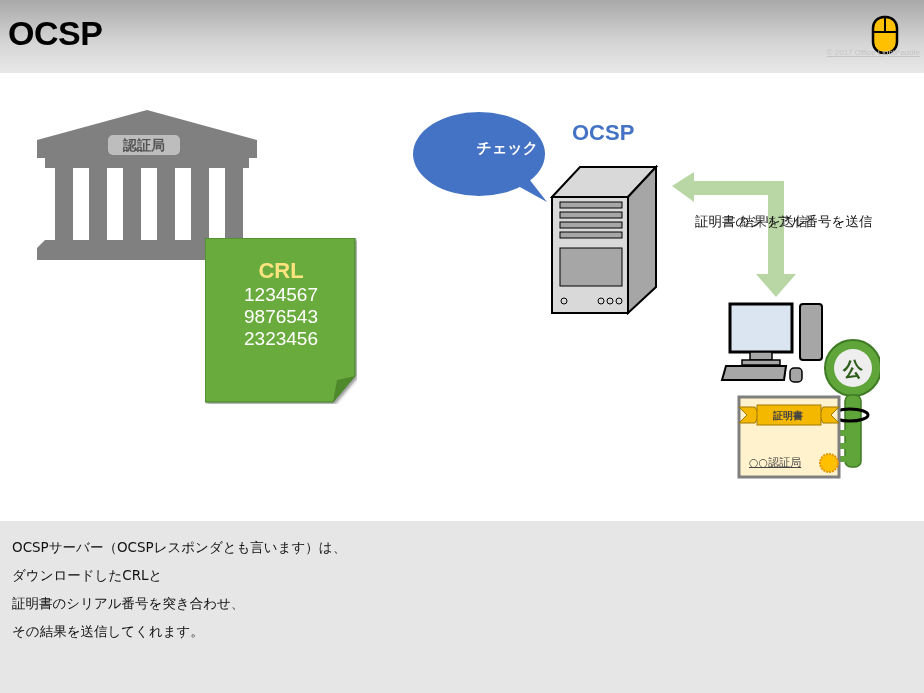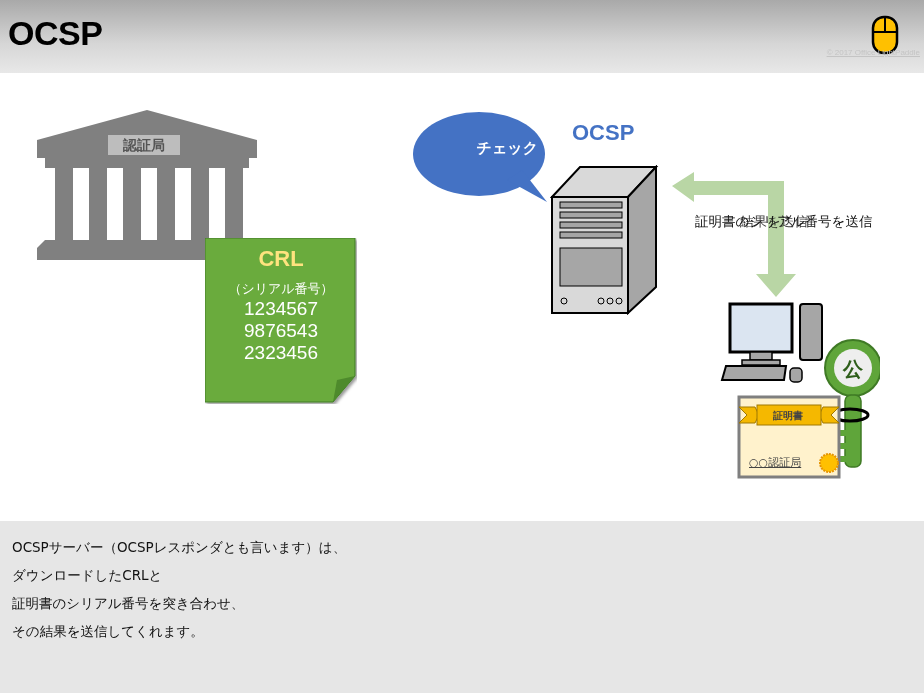--- a/index.html
+++ b/index.html
@@ -3,25 +3,25 @@
 <meta charset="utf-8">
 <style>
   html, body { margin:0; padding:0; }
   body { width:924px; height:693px; position:relative; overflow:hidden; background:#ffffff; font-family:"DejaVu Sans", sans-serif; }
   .header { position:absolute; left:0; top:0; width:924px; height:73px; background:linear-gradient(to bottom,#a9a9a9 0%,#d6d6d6 60%,#e8e8e8 100%); }
   .title { position:absolute; left:8px; top:14px; font-family:"Liberation Sans", sans-serif; font-weight:bold; font-size:34px; color:#000; letter-spacing:-0.5px; }
   .mouse-icon { position:absolute; left:871px; top:15px; width:28px; height:40px; }
   .copyright { position:absolute; right:4px; top:48px; font-family:"Liberation Sans", sans-serif; font-size:8px; color:#c4c4c4;text-decoration:underline; }
 
   .bank { position:absolute; left:37px; top:108px; width:220px; height:170px; }
-  .ca-label { position:absolute; left:108px; top:135px; width:72px; height:20px; border-radius:0; background:#bdbdbd; color:#555; font-weight:bold; font-size:14px; text-align:center; line-height:20px; }
+  .ca-label { position:absolute; left:108px; top:135px; width:72px; height:20px; border-radius:5px; background:#bdbdbd; color:#555; font-weight:bold; font-size:14px; text-align:center; line-height:20px; }
 
   .crl { position:absolute; left:205px; top:238px; width:152px; height:166px; }
   .crl-text { position:absolute; left:205px; top:238px; width:152px; text-align:center; color:#fff; font-family:"Liberation Sans", sans-serif; }
-  .crl-title { margin-top:8px; font-weight:bold; font-size:22px; color:#ffe37f; }
+  .crl-title { margin-top:20px; font-weight:bold; font-size:22px; color:#ffe37f; }
   .crl-sub { margin-top:8px; font-size:13px; }
   .crl-num { font-size:19px; line-height:22px; }
 
   .bubble { position:absolute; left:412px; top:110px; width:135px; height:100px; }
   .bubble-text { position:absolute; left:418px; top:139px; width:120px; text-align:right; color:#fff; font-size:15px; font-weight:bold; }
   .ocsp-label { position:absolute; left:572px; top:120px; font-family:"Liberation Sans", sans-serif; font-weight:bold; font-size:22px; color:#4472c4; }
   .server { position:absolute; left:550px; top:165px; width:110px; height:150px; }
 
   .arrow { position:absolute; left:672px; top:172px; width:130px; height:125px; }
   .arrow-text { position:absolute; left:695px; top:213px; font-size:13.5px; color:#111; white-space:nowrap; }
@@ -68,21 +68,20 @@
   <defs>
       <filter id="sh" x="-10%" y="-10%" width="130%" height="130%">
         <feDropShadow dx="2" dy="2" stdDeviation="1.5" flood-opacity="0.4"></feDropShadow>
       </filter>
     </defs>
   <polygon points="0,0 150,0 150,138 128,164 0,164" fill="#6aab3e" stroke="#3f7a25" stroke-width="1" filter="url(#sh)"></polygon>
   <polygon points="150,138 128,164 132,142" fill="#4e8a2c"></polygon>
 </svg>
 <div class="crl-text">
   <div class="crl-title">CRL</div>
-  <div class="crl-sub">（シリアル番号）</div>
   <div class="crl-num">1234567</div>
   <div class="crl-num">9876543</div>
   <div class="crl-num">2323456</div>
 </div>
 
 <svg class="bubble" viewBox="0 0 135 100">
   <ellipse cx="67" cy="44" rx="66" ry="42" fill="#4472c4"></ellipse>
   <polygon points="95,70 135,92 110,60" fill="#4472c4"></polygon>
 </svg>
 <div class="bubble-text">チェック</div>

